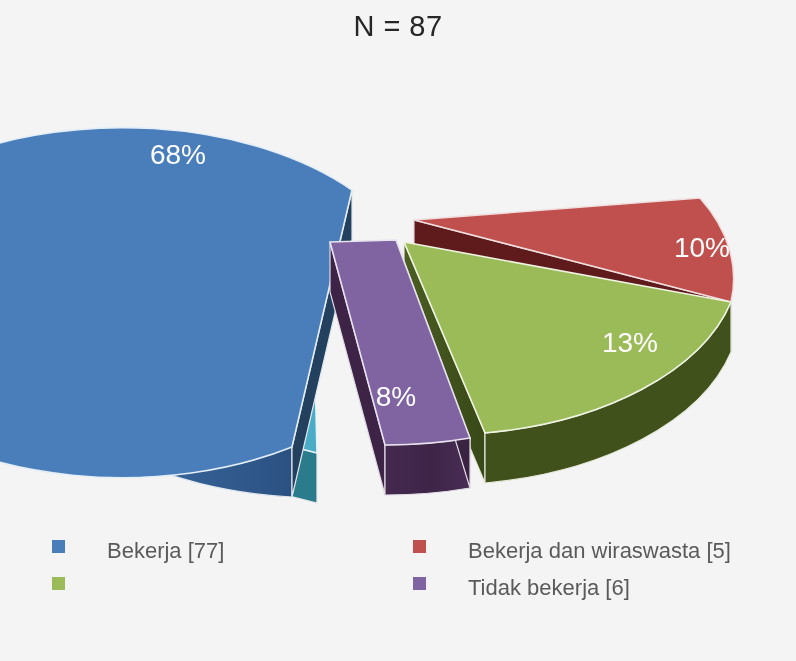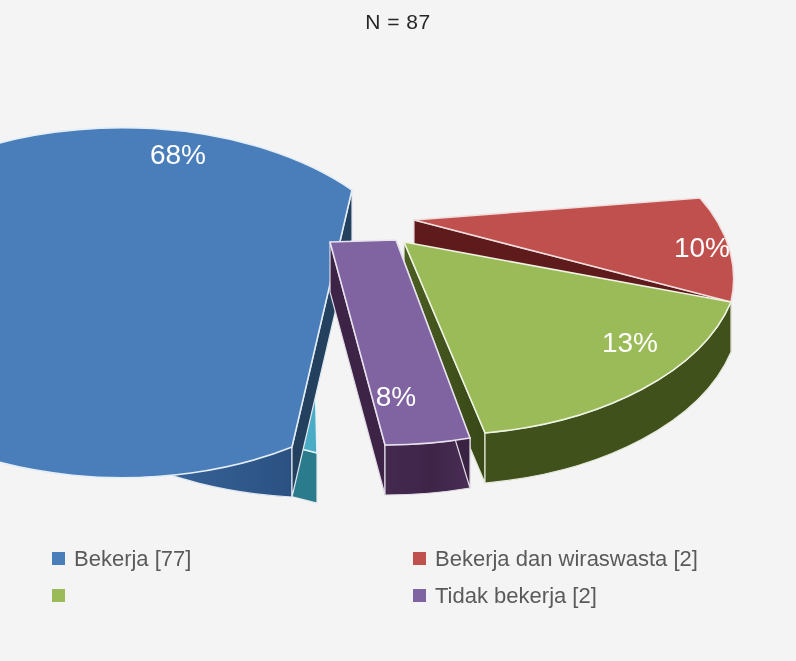--- a/index.html
+++ b/index.html
@@ -19,21 +19,21 @@
     left: 0; top: 0;
     width: 796px;
     height: 661px;
   }
   .chart-title {
     position: absolute;
     left: 0;
     top: 10px;
     width: 796px;
     text-align: center;
-    font-size: 21px;
+    font-size: 29px;
     color: #262626;
     letter-spacing: 0.5px;
   }
   #pie-area {
     position: absolute;
     left: 0;
     top: 60px;
     width: 796px;
     height: 470px;
   }
@@ -54,23 +54,23 @@
     height: 120px;
   }
   .legend-col {
     position: absolute;
     top: 0;
   }
   #legend-col-left  { left: 52px; }
   #legend-col-right { left: 413px; }
   .legend-item {
     display: flex;
-    align-items: center;
     height: 37px;
     white-space: nowrap;
+    gap: 33px;
   }
   .legend-swatch {
     width: 13px;
     height: 13px;
     flex: 0 0 13px;
     margin-right: 9px;
     display: inline-block;
   }
   .legend-text {
     font-size: 22px;
@@ -173,25 +173,25 @@
         <span class="legend-swatch" style="background:#9bbb59"></span>
       </div>
 
 
     </div>
 
     <div class="legend-col" id="legend-col-right">
 
       <div class="legend-item">
         <span class="legend-swatch" style="background:#c0504d"></span>
-        <span class="legend-text">Bekerja dan wiraswasta [2]</span>
+        <span class="legend-text">Bekerja dan wiraswasta [5]</span>
       </div>
 
       <div class="legend-item">
         <span class="legend-swatch" style="background:#8064a2"></span>
-        <span class="legend-text">Tidak bekerja [2]</span>
+        <span class="legend-text">Tidak bekerja [6]</span>
       </div>
 
     </div>
 
   </div>
 
 </div>
 
 </body></html>

